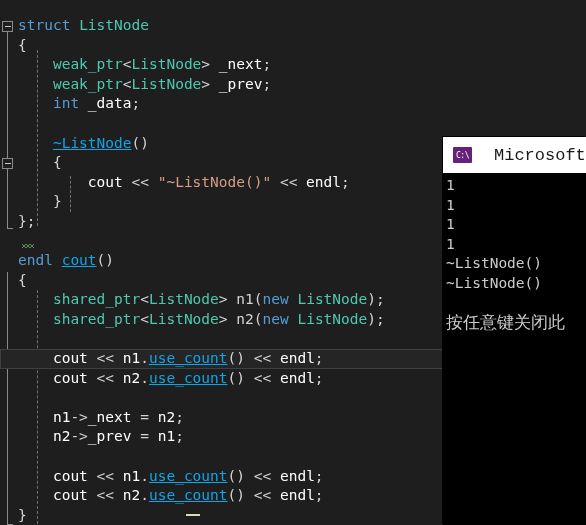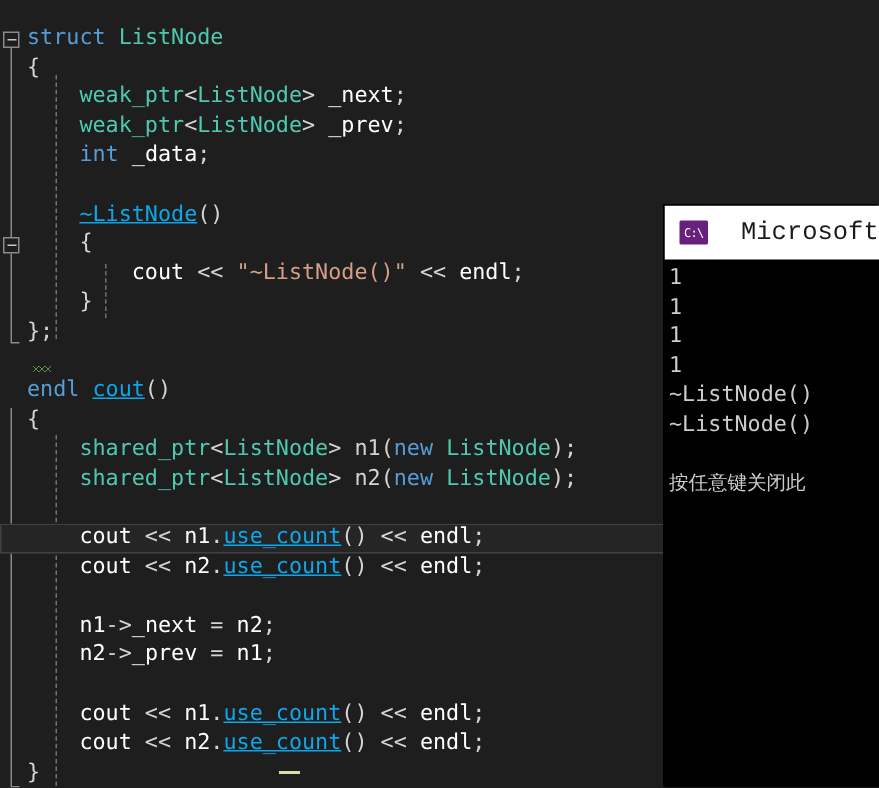--- a/index.html
+++ b/index.html
@@ -163,22 +163,22 @@
   }
   #console-body {
     padding: 3px 0 0 3px;
     color: #cccccc;
     font-family: "DejaVu Sans Mono", "Liberation Mono", monospace;
     font-size: 14.5px;
     line-height: 19.6px;
     white-space: pre;
   }
   #console-body .cn {
-    font-family: Liberation Mono, monospace;
-    font-size: 13px;
+    font-family: Liberation Sans, sans-serif;
+    font-size: 17px;
   }
   .con-line { white-space: pre; }
   .con-blank { height: 19.6px; }
 </style>
 </head>
 <body>
 
 <div id="editor">
   <div id="editor-surface">
 

